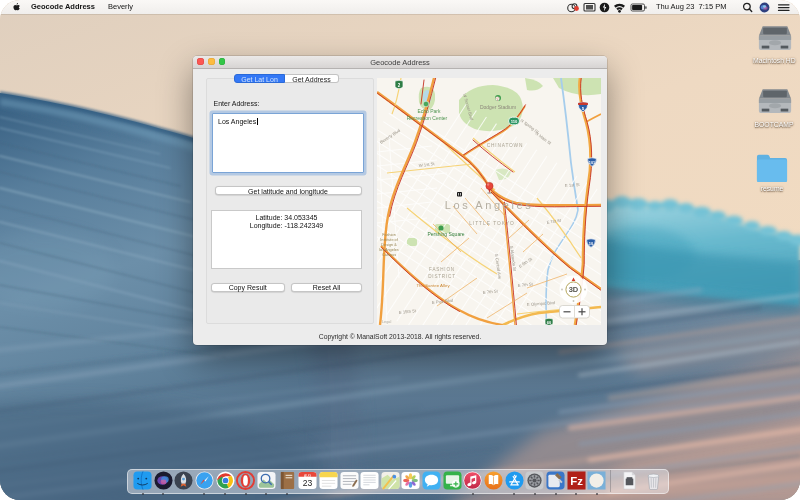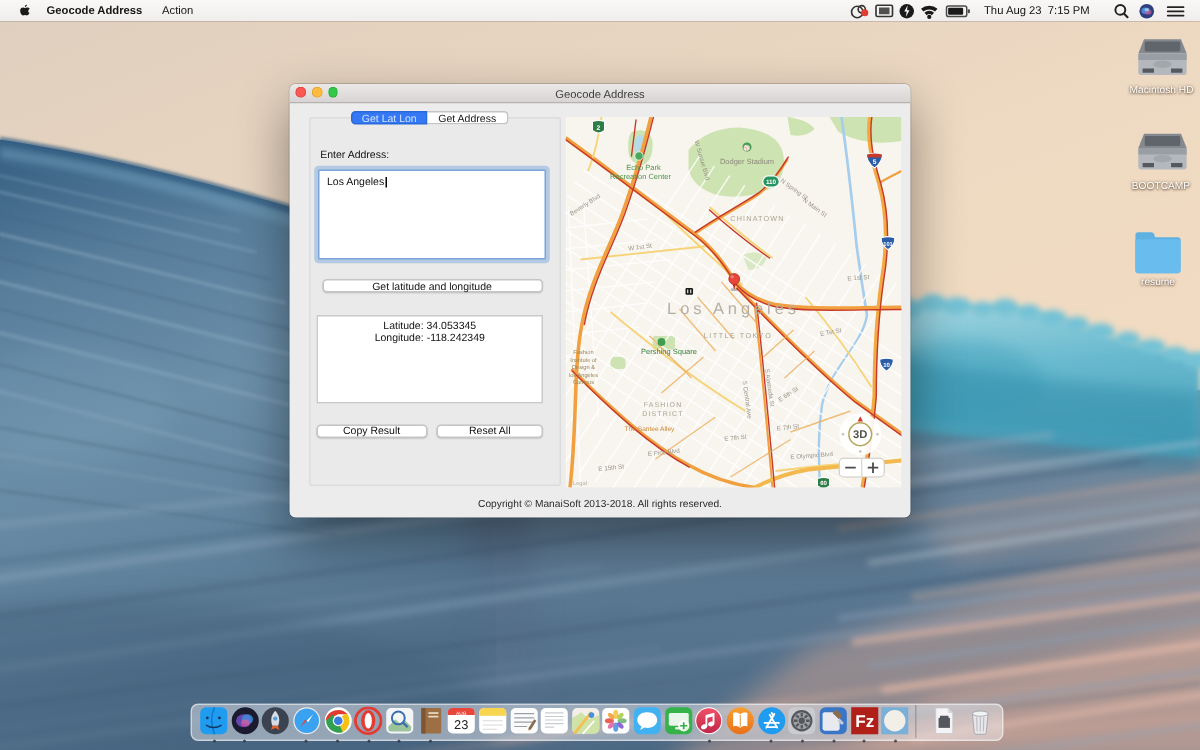--- a/index.html
+++ b/index.html
@@ -1,16 +1,16 @@
 <!DOCTYPE html>
 <html><head>
 <meta charset="utf-8">
 <style>
 html,body{margin:0;padding:0;width:800px;height:500px;overflow:hidden;font-family:"Liberation Sans",sans-serif;}
-#screen{position:absolute;inset:0;width:800px;height:500px;background:#e7d6c1;overflow:hidden;}
+#screen{position:absolute;inset:0;width:800px;height:500px;background:#e7d6c1;overflow:hidden;border-radius:20px;}
 #wall{position:absolute;left:0;top:0;}
 #menubar{position:absolute;left:0;top:0;width:800px;height:14px;background:linear-gradient(#faf8f6,#f0eeec);box-shadow:0 0.5px 0 rgba(0,0,0,0.18);z-index:5;}
 #menubar .mtxt{position:absolute;top:0;height:14px;line-height:14.5px;font-size:7.5px;color:#141414;}
 #win{position:absolute;left:193px;top:56px;width:414px;height:289px;background:#ececec;border-radius:4px;box-shadow:0 14px 34px rgba(0,0,0,0.42),0 0 0 0.5px rgba(0,0,0,0.22);z-index:4;}
 #titlebar{position:absolute;left:0;top:0;width:414px;height:11.5px;background:linear-gradient(#ebe9e8,#d7d4d3);border-radius:4px 4px 0 0;border-bottom:0.5px solid #b5b2b1;}
 #titlebar .tl{position:absolute;top:2.4px;width:6.6px;height:6.6px;border-radius:50%;}
 #wtitle{position:absolute;left:0;right:0;top:0;height:12px;line-height:13px;text-align:center;font-size:7.5px;color:#3e3e3e;}
 .tab{position:absolute;top:17.5px;height:9.5px;line-height:9.5px;font-size:7px;text-align:center;box-sizing:border-box;z-index:2;}
 #tab1{left:41px;width:51px;background:#3478f6;color:#cfe2fb;border-radius:3px 0 0 3px;border:0.5px solid #2a6ad8;}
 #tab2{left:92px;width:54px;background:#ffffff;color:#1a1a1a;border-radius:0 3px 3px 0;border:0.5px solid #c3c3c3;border-left:none;}
@@ -153,21 +153,21 @@
     <line x1="640" y1="506" x2="810" y2="482" stroke="#93a6b8" stroke-width="3.5" opacity="0.45"></line>
   </g>
   <ellipse cx="70" cy="490" rx="260" ry="90" fill="#42607c" opacity="0.5" filter="url(#b8)"></ellipse>
 </svg>
 
 <div id="menubar">
   <svg style="position:absolute;left:11.5px;top:2.8px" width="9" height="9" viewBox="0 0 10 10">
         <path d="M6.3,1.1 C6.0,1.5 5.6,1.8 5.1,1.8 C5.0,1.3 5.2,0.8 5.5,0.5 C5.8,0.1 6.3,-0.1 6.6,0 C6.7,0.4 6.6,0.8 6.3,1.1 Z M7.6,5.1 C7.6,4.2 8.1,3.6 8.7,3.2 C8.3,2.6 7.6,2.2 6.9,2.2 C6.2,2.1 5.6,2.6 5.2,2.6 C4.8,2.6 4.2,2.2 3.6,2.2 C2.7,2.2 1.6,3 1.6,4.6 C1.6,6.2 2.8,8.1 3.7,8.1 C4.1,8.1 4.6,7.8 5.2,7.8 C5.8,7.8 6.2,8.1 6.7,8.1 C7.4,8.1 8.3,6.9 8.6,6.2 C7.9,5.9 7.6,5.5 7.6,5.1 Z" fill="#1a1a1a"></path>
       </svg>
   <div class="mtxt" style="left:31px;font-weight:bold;">Geocode Address</div>
-  <div class="mtxt" style="left:108px;">Action</div>
+  <div class="mtxt" style="left:108px;">Beverly</div>
   <div class="mtxt" style="left:656px;">Thu Aug 23&nbsp;&nbsp;7:15 PM</div>
   <svg style="position:absolute;left:565px;top:1.5px" width="230" height="11" viewBox="0 0 230 11">
     <g transform="translate(2,0)">
       <circle cx="4.5" cy="6" r="3.8" fill="none" stroke="#333" stroke-width="1.1"></circle>
       <circle cx="7.5" cy="4.2" r="2.4" fill="none" stroke="#333" stroke-width="1.1"></circle>
       <circle cx="9.5" cy="6.5" r="2.4" fill="#e03e32"></circle>
     </g>
     <g transform="translate(19,0)">
       <rect x="0" y="1.5" width="11" height="7.5" rx="1" fill="none" stroke="#333" stroke-width="1.1"></rect>
       <rect x="2" y="3" width="7" height="4.5" fill="#333" opacity="0.85"></rect>

